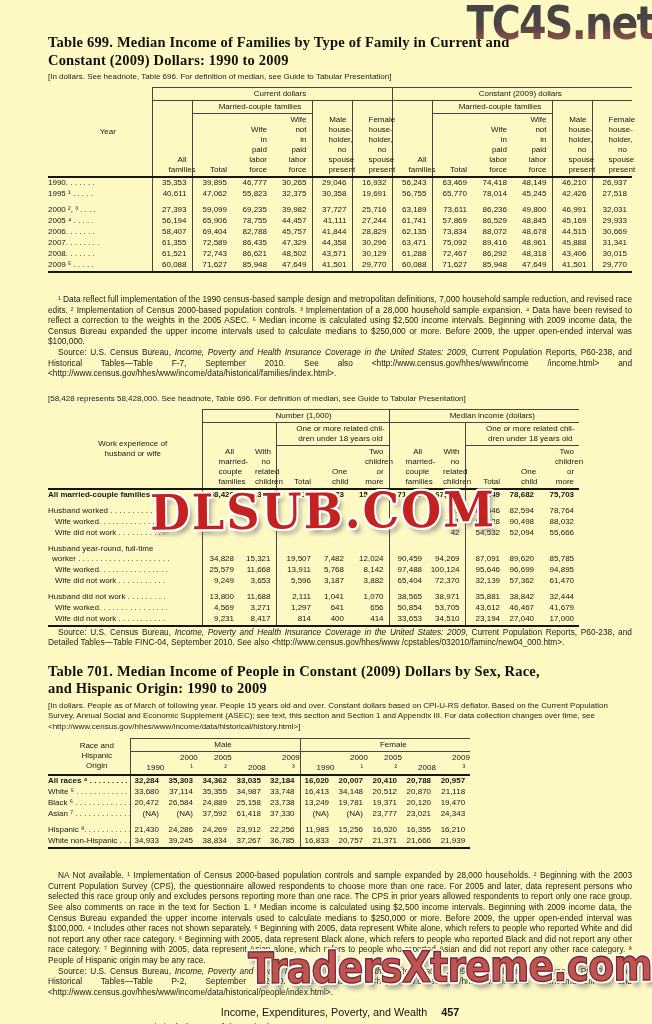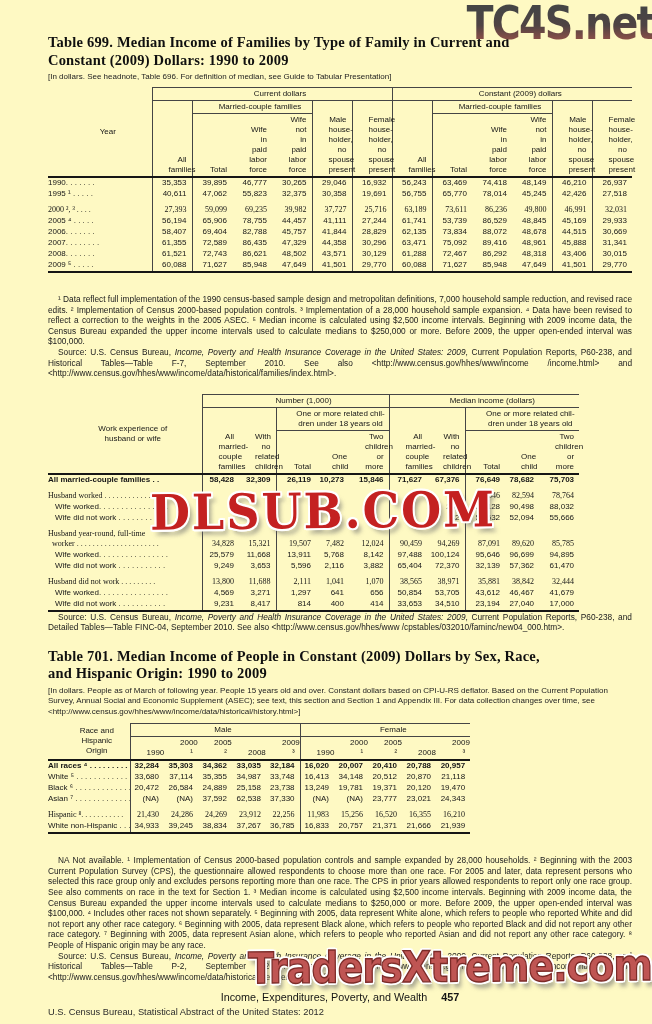--- a/index.html
+++ b/index.html
@@ -30,21 +30,21 @@
   .t thead tr:last-child th, .t thead th.hb { border-bottom:2px solid #161616; }
   .vl { border-left:1px solid #454545; }
   .tl { border-top:1px solid #454545; }
   .bl { border-bottom:1px solid #454545 !important; }
   .t td { vertical-align:bottom; }
   .t td.num { text-align:right; padding-right:5px; }
   .t td.lbl { white-space:pre; overflow:hidden; }
   .t td.two { white-space:pre-line; }
   .t td.ind { padding-left:7px; }
   .t .b { font-weight:bold; }
-  .t tr.gap td { padding-top:5px;font-family:Liberation Serif, serif; }
+  .t tr.gap td { padding-top:5px; }
   .t tbody td { padding-bottom:1px; }
 
   .footer-line { margin-top:9px; text-align:center; font:10.8px/13px "Liberation Sans",sans-serif; color:#141414; }
   .footer-line .pgnum { font-weight:bold; margin-left:14px; }
   .credit { font:9.3px/12px "Liberation Sans",sans-serif; color:#2c2c2c; margin-top:2px; }
 
   
   .wm { position:absolute; z-index:5; pointer-events:none; }
   .wm-top {
     top:0; right:-2px;
@@ -196,21 +196,21 @@
           </tr>
           <tr>
             <td class="lbl">2005 ⁴ . . . . .</td>
             <td class="num vl">56,194</td>
             <td class="num vl">65,906</td>
             <td class="num">78,755</td>
             <td class="num">44,457</td>
             <td class="num vl">41,111</td>
             <td class="num vl">27,244</td>
             <td class="num vl">61,741</td>
-            <td class="num vl">53,739</td>
+            <td class="num vl">57,869</td>
             <td class="num">86,529</td>
             <td class="num">48,845</td>
             <td class="num vl">45,169</td>
             <td class="num vl">29,933</td>
           </tr>
           <tr>
             <td class="lbl">2006. . . . . . .</td>
             <td class="num vl">58,407</td>
             <td class="num vl">69,404</td>
             <td class="num">82,788</td>
@@ -269,20 +269,21 @@
             <td class="num vl">41,501</td>
             <td class="num vl">29,770</td>
           </tr>
         </tbody>
     </table>
     <p class="fn">¹ Data reflect full implementation of the 1990 census-based sample design and metropolitan definitions, 7,000 household sample reduction, and revised race edits. ² Implementation of Census 2000-based population controls. ³ Implementation of a 28,000 household sample expansion. ⁴ Data have been revised to reflect a correction to the weights in the 2005 ASEC. ⁵ Median income is calculated using $2,500 income intervals. Beginning with 2009 income data, the Census Bureau expanded the upper income intervals used to calculate medians to $250,000 or more. Before 2009, the upper open-ended interval was $100,000.</p>
     <p class="fn src"><span>Source: U.S. Census Bureau, </span><span class="it">Income, Poverty and Health Insurance Coverage in the United States: 2009</span><span>, Current Population Reports, P60-238, and Historical Tables—Table F-7, September 2010. See also &lt;http://www.census.gov/hhes/www/income /income.html&gt; and &lt;http://www.census.gov/hhes/www/income/data/historical/families/index.html&gt;.</span></p>
   </section>
 
   <section class="sect">
+    <p class="hn">[58,428 represents 58,428,000. See headnote, Table 696. For definition of median, see Guide to Tabular Presentation]</p>
     <table class="t" style="width:531px">
       <colgroup>
         <col style="width:154px">
         <col style="width:37px">
           <col style="width:37px">
           <col style="width:40px">
           <col style="width:33px">
           <col style="width:40px">
         <col style="width:38px">
           <col style="width:38px">
@@ -410,21 +411,21 @@
             <td class="num">100,124</td>
             <td class="num vl">95,646</td>
             <td class="num">96,699</td>
             <td class="num">94,895</td>
           </tr>
           <tr>
             <td class="lbl ind">Wife did not work . . . . . . . . . . .</td>
             <td class="num vl">9,249</td>
             <td class="num">3,653</td>
             <td class="num vl">5,596</td>
-            <td class="num">2,116</td>
+            <td class="num">3,187</td>
             <td class="num">3,882</td>
             <td class="num vl">65,404</td>
             <td class="num">72,370</td>
             <td class="num vl">32,139</td>
             <td class="num">57,362</td>
             <td class="num">61,470</td>
           </tr>
           <tr class="gap">
             <td class="lbl">Husband did not work . . . . . . . . .</td>
             <td class="num vl">13,800</td>
@@ -538,21 +539,21 @@
             <td class="num">19,781</td>
             <td class="num">19,371</td>
             <td class="num">20,120</td>
             <td class="num">19,470</td>
           </tr>
           <tr>
             <td class="lbl">Asian ⁷ . . . . . . . . . . . . .</td>
             <td class="num vl">(NA)</td>
             <td class="num">(NA)</td>
             <td class="num">37,592</td>
-            <td class="num">62,538</td>
+            <td class="num">61,418</td>
             <td class="num">37,330</td>
             <td class="num vl">(NA)</td>
             <td class="num">(NA)</td>
             <td class="num">23,777</td>
             <td class="num">23,021</td>
             <td class="num">24,343</td>
           </tr>
           <tr class="gap">
             <td class="lbl">Hispanic ⁸. . . . . . . . . . .</td>
             <td class="num vl">21,430</td>

